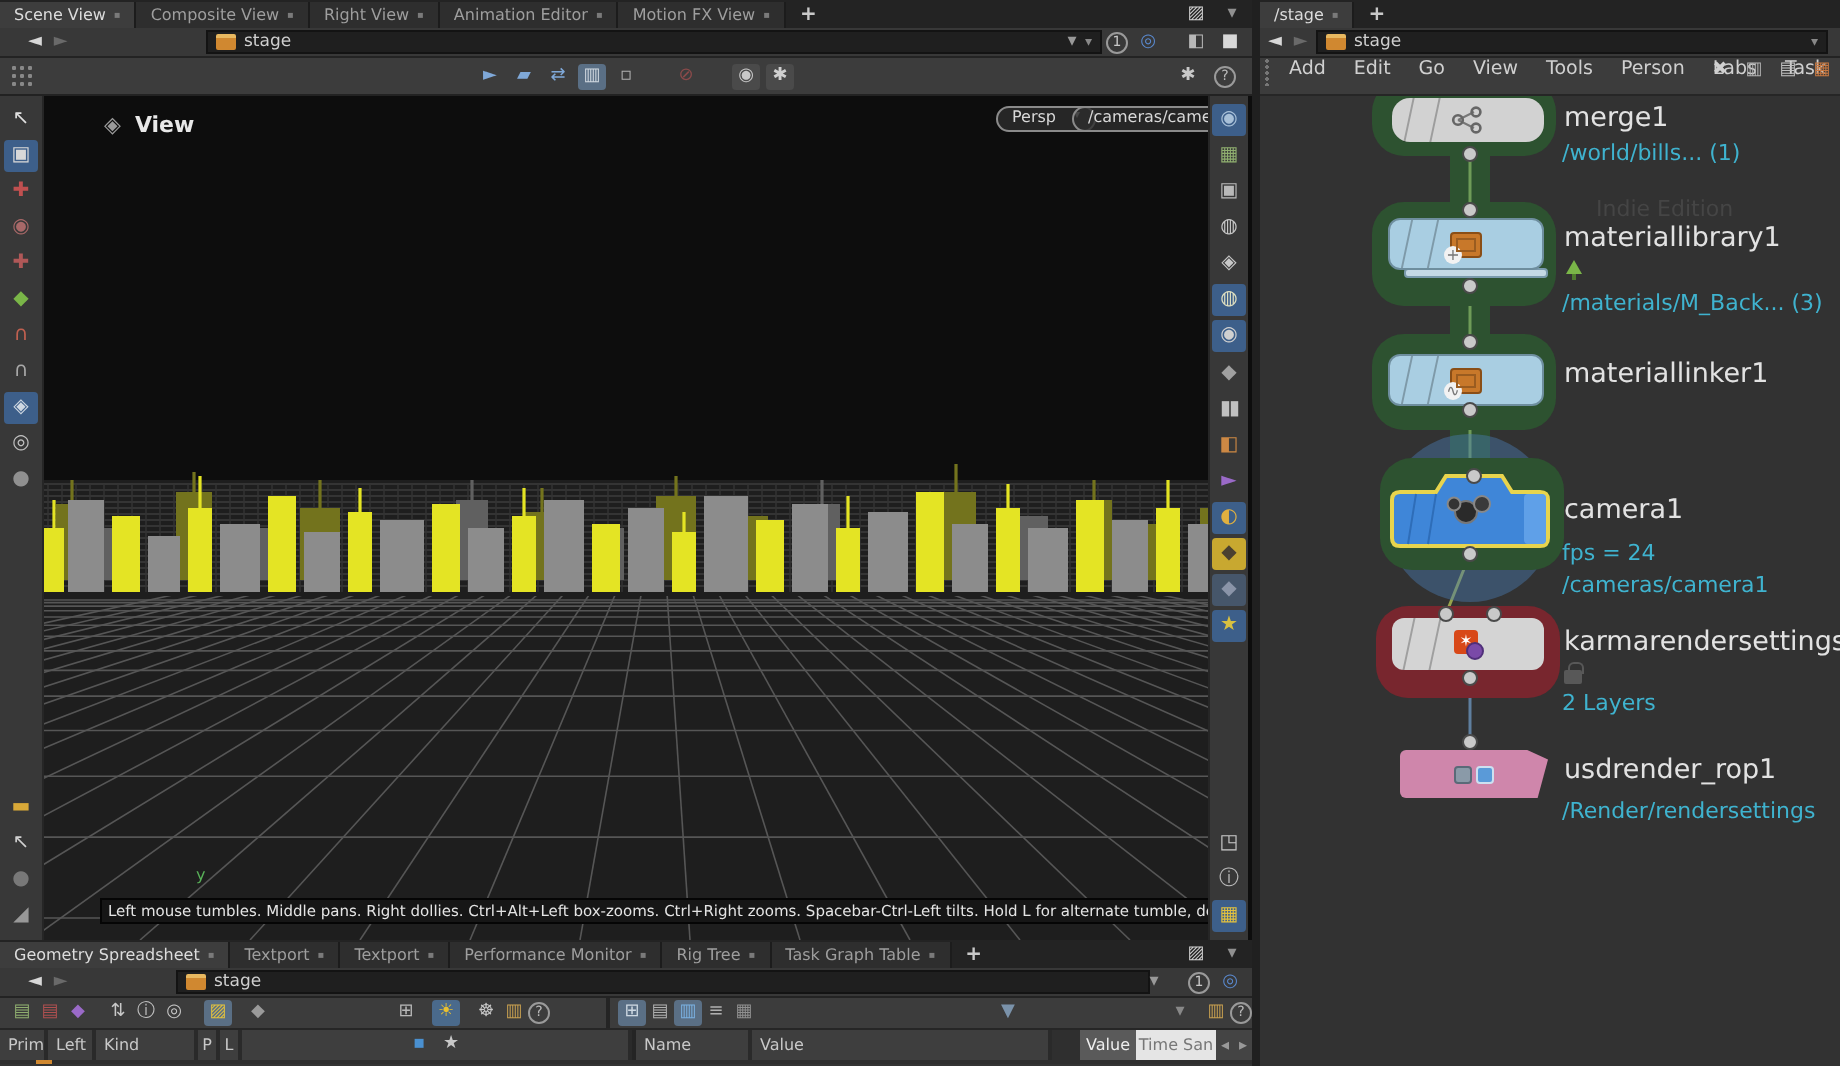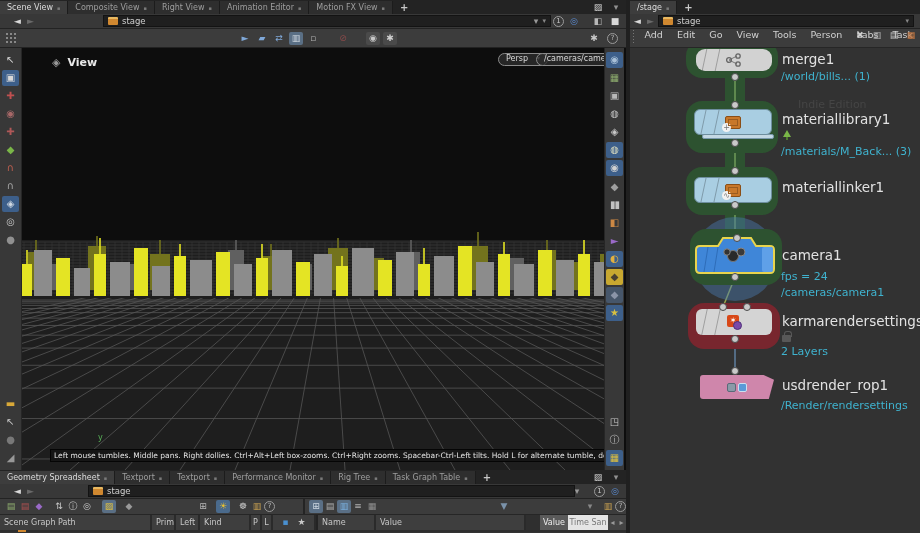--- a/index.html
+++ b/index.html
@@ -541,21 +541,20 @@
           <span class="ico" style="color: rgb(122, 146, 170);">▼</span>
           <span class="gap" style="width: 72px; height: 1px;"></span>
           <span class="ico" style="color: rgb(136, 136, 136);">▾</span>
           <span class="gap" style="width: 4px; height: 1px;"></span>
           <span class="ico" style="color: rgb(200, 160, 80);">▥</span>
           <span class="ico circ" style="color: rgb(184, 184, 184);">?</span>
         </div>
     </div>
     <div class="hdr">
       <div class="hdr-left">
-        <span class="cell" style="width:152px">Scene Graph Path</span>
         <span class="cell" style="width:24px">Prim</span>
         <span class="cell" style="width:24px">Left</span>
         <span class="cell" style="width:51px">Kind</span>
         <span class="cell" style="width:11px;justify-content:center">P</span>
         <span class="cell" style="width:11px;justify-content:center">L</span>
         <span class="cell" style="flex:1;gap:2px;justify-content:center">
             <span class="ico" style="color: rgb(74, 144, 208);">▪</span>
             <span class="ico" style="color: rgb(200, 200, 200);">★</span>
           </span>
       </div>

